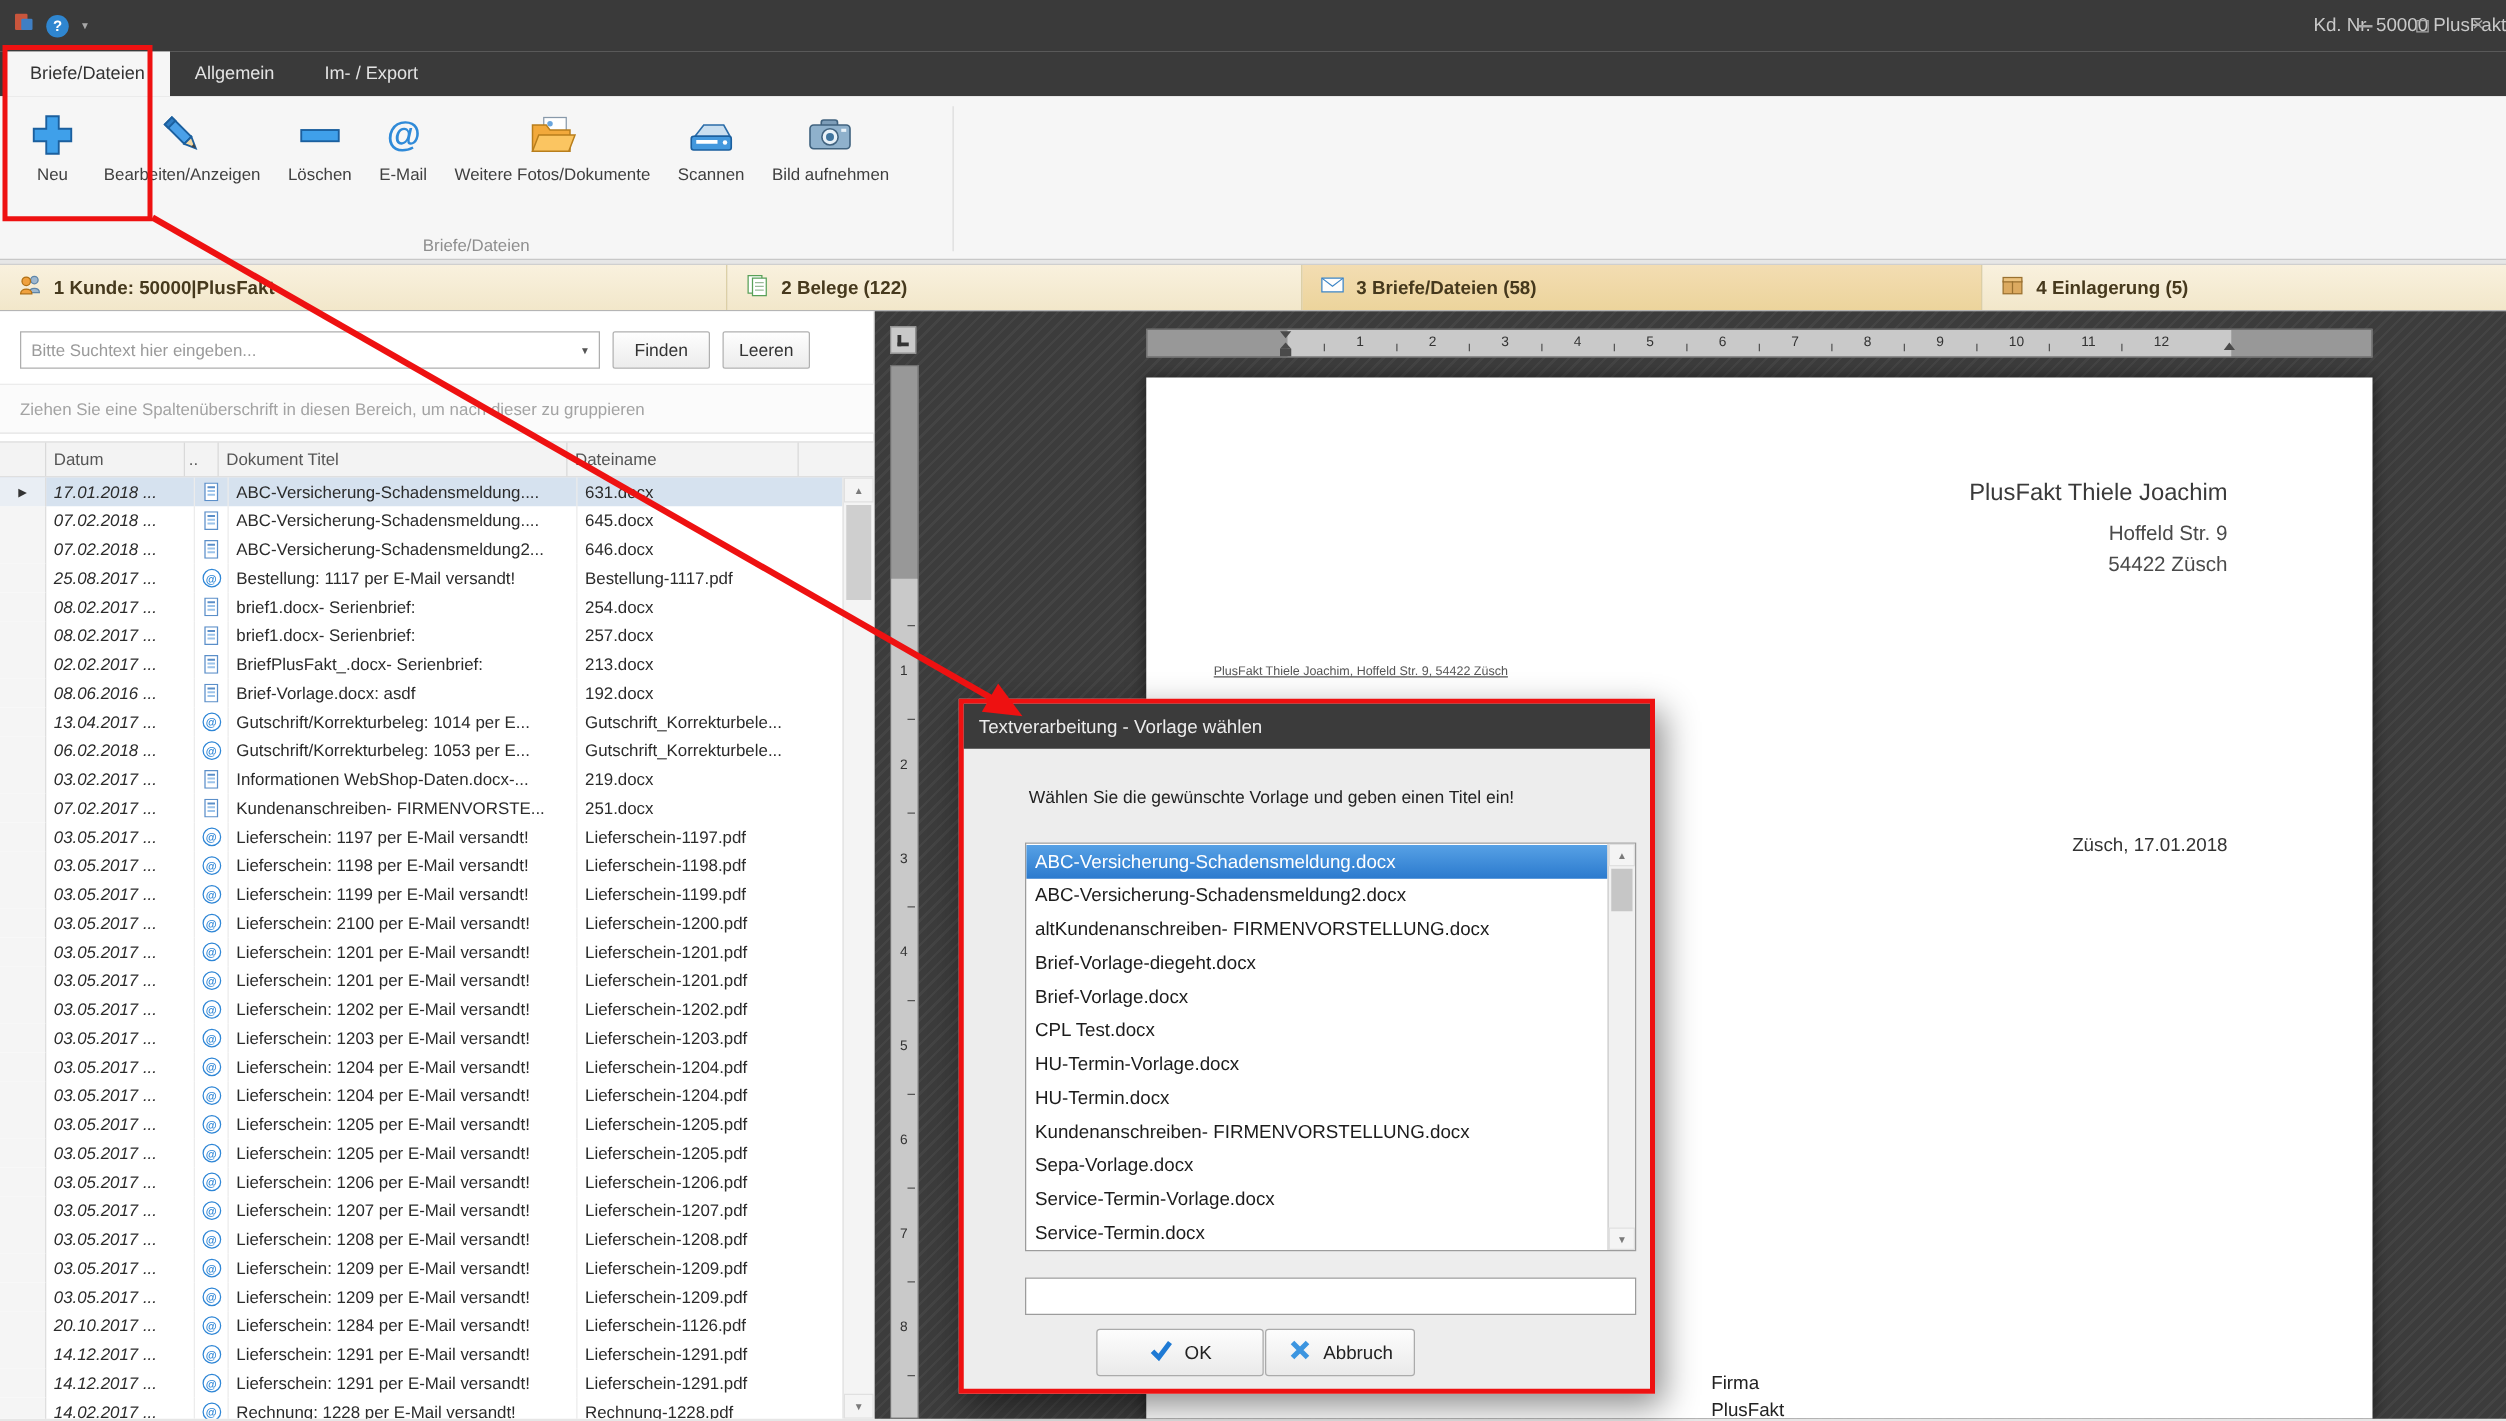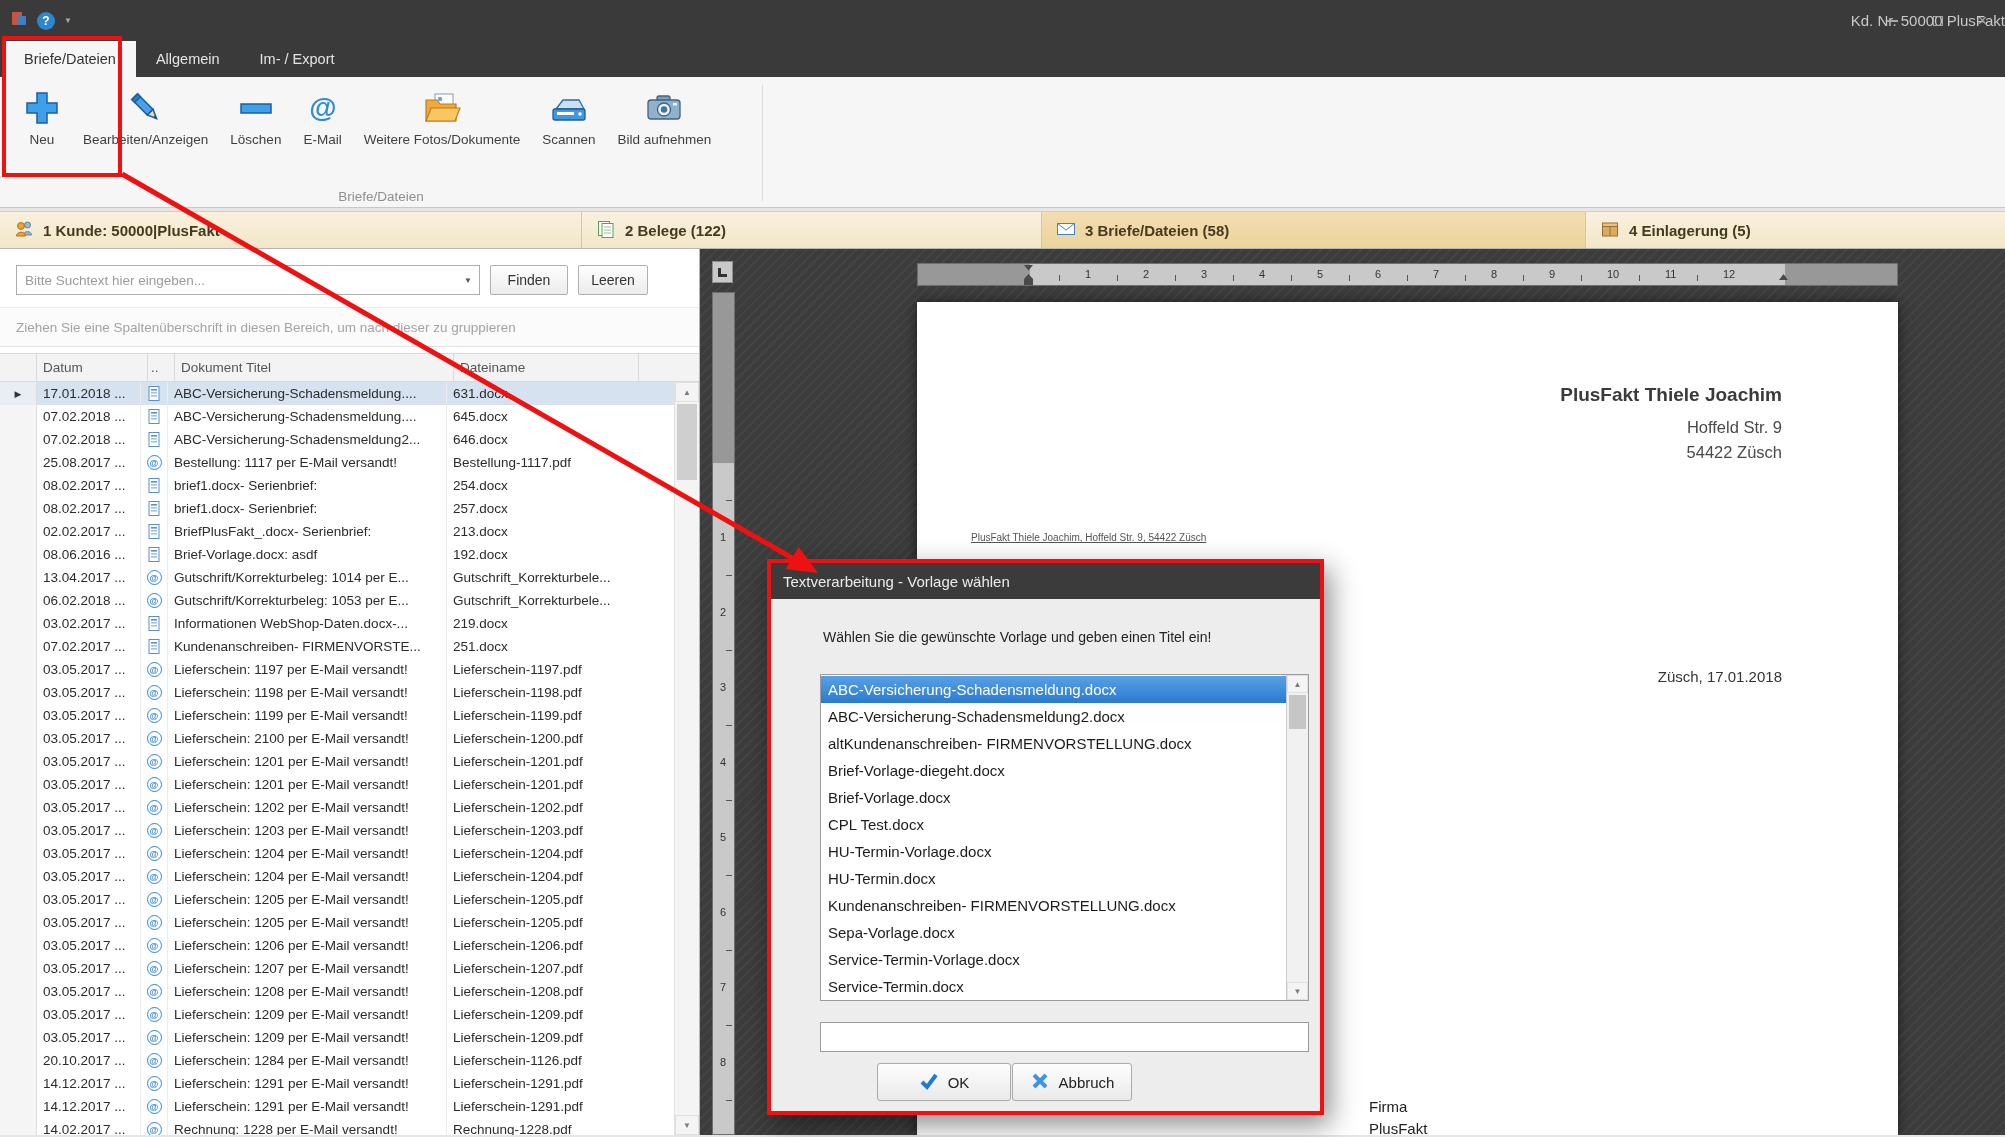--- a/index.html
+++ b/index.html
@@ -53,21 +53,21 @@
   .grid-header{display:flex;height:29px;background:#f3f3f3;border-top:1px solid #d9d9d9;border-bottom:1px solid #d9d9d9;}
   .gh{font-size:13.5px;color:#555;display:flex;align-items:center;padding-left:6px;border-right:1px solid #d9d9d9;}
   .gh-ind{width:37px;}.gh-datum{width:111px;}.gh-icon{width:27px;padding-left:3px;}.gh-titel{width:279px;}.gh-datei{width:185px;}
   .gh-fill{flex:1;border-right:none;}
   .grid-body{margin-right:25px;}
   .grow{display:flex;height:23px;align-items:center;}
   .grow.selected{background:#d6e2ef;}
   .gc{height:100%;display:flex;align-items:center;padding-left:6px;border-right:1px solid #ececec;font-size:13.5px;color:#2b2b2b;white-space:nowrap;overflow:hidden;}
   .gc-ind{width:37px;background:#f5f5f5;border-right:1px solid #dedede;justify-content:center;padding-left:0;}
   .grow.selected .gc-ind{background:#e9eef4;}
-  .gc-datum{width:104px;}
+  .gc-datum{width:119px;font-style:italic;}
   .gc-icon{width:27px;justify-content:center;padding-left:0;}
   .gc-titel{width:279px;}
   .gc-datei{width:185px;border-right:none;}
   .rowarrow{font-size:9px;color:#333;}
   .icon-mail{width:15px;height:15px;border-radius:50%;border:1px solid #2e86d6;color:#2e86d6;font-size:9px;font-weight:bold;display:flex;align-items:center;justify-content:center;}
   .icon-doc svg{display:block;}
   .grid-vscroll{position:absolute;top:29px;right:0;bottom:0;width:25px;background:#f4f4f4;border-left:1px solid #e0e0e0;}
   .sb-btn{position:absolute;left:0;width:100%;height:20px;display:flex;align-items:center;justify-content:center;font-size:8px;color:#7a7a7a;background:#f4f4f4;border:1px solid #e0e0e0;}
   .sb-up{top:0;}
   .sb-down{bottom:0;}
@@ -82,21 +82,21 @@
   .hnum{position:absolute;top:4px;font-size:11px;color:#333;}
   .htick{position:absolute;bottom:4px;width:1px;height:6px;background:#555;}
   .indent-left{position:absolute;left:105px;top:0;}
   .indent-right{position:absolute;left:860px;top:0;}
   .v-ruler{position:absolute;left:12px;top:43px;width:23px;bottom:0;background:#989898;border:1px solid #6f6f6f;}
   .v-band{position:absolute;top:170px;bottom:0;left:0;right:0;background:#c9c9c9;}
   .vnum{position:absolute;left:7px;font-size:11px;color:#333;}
   .vtick{position:absolute;left:13px;height:1px;width:6px;background:#555;}
   .page{position:absolute;left:217px;top:53px;width:981px;bottom:0;background:#fff;box-shadow:0 0 12px rgba(0,0,0,0.55);}
   .recipient{position:absolute;top:82px;right:116px;text-align:right;}
-  .r-name{font-size:19px;font-weight:bold;color:#3a3a3a;margin-bottom:9px;}
+  .r-name{font-size:19px;font-weight:normal;color:#3a3a3a;margin-bottom:9px;}
   .r-line{font-size:16.5px;line-height:25px;color:#4a4a4a;}
   .senderline{position:absolute;top:230px;left:54px;font-size:10px;color:#555;text-decoration:underline;}
   .dateline{position:absolute;top:366px;right:116px;font-size:15px;color:#333;}
   .firma{position:absolute;left:452px;top:794px;font-size:15px;line-height:22px;color:#222;}
 
   
   .dialog{position:absolute;left:767px;top:559px;width:557px;height:556px;border:4px solid #ee1111;background:#ededed;z-index:90;box-shadow:6px 10px 26px rgba(0,0,0,0.45);}
   .dlg-title{height:36px;background:#3b3b3b;color:#ececec;font-size:15px;display:flex;align-items:center;padding-left:12px;}
   .dlg-body{position:relative;height:calc(100% - 36px);margin-left:42px;}
   .dlg-instruction{position:absolute;left:10px;top:30px;font-size:14px;color:#222;}

